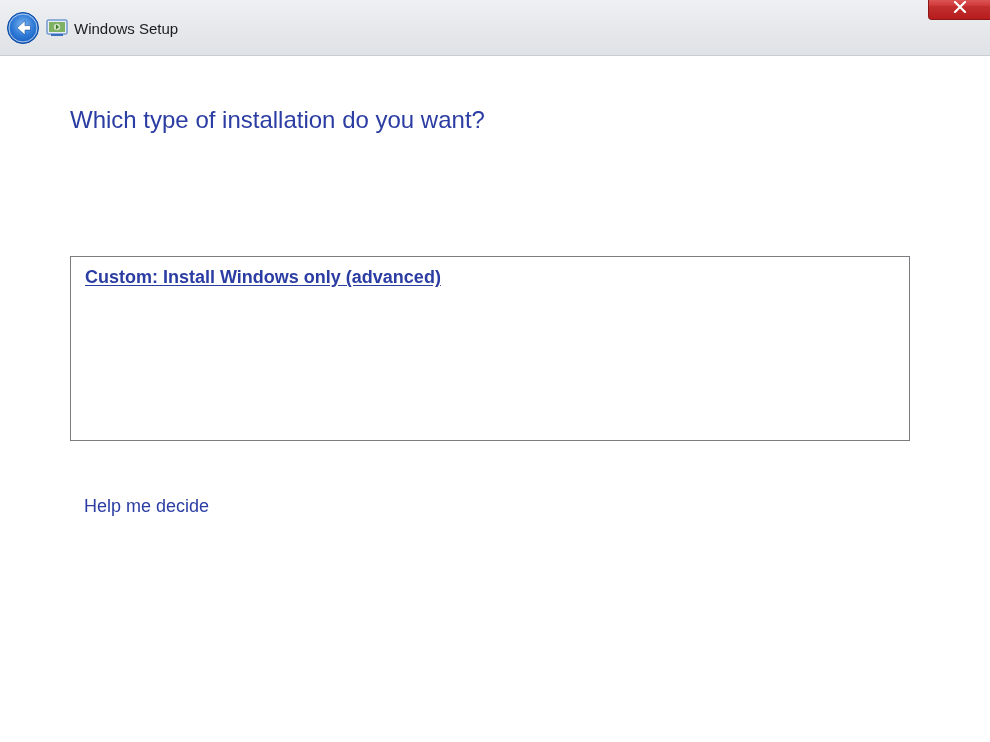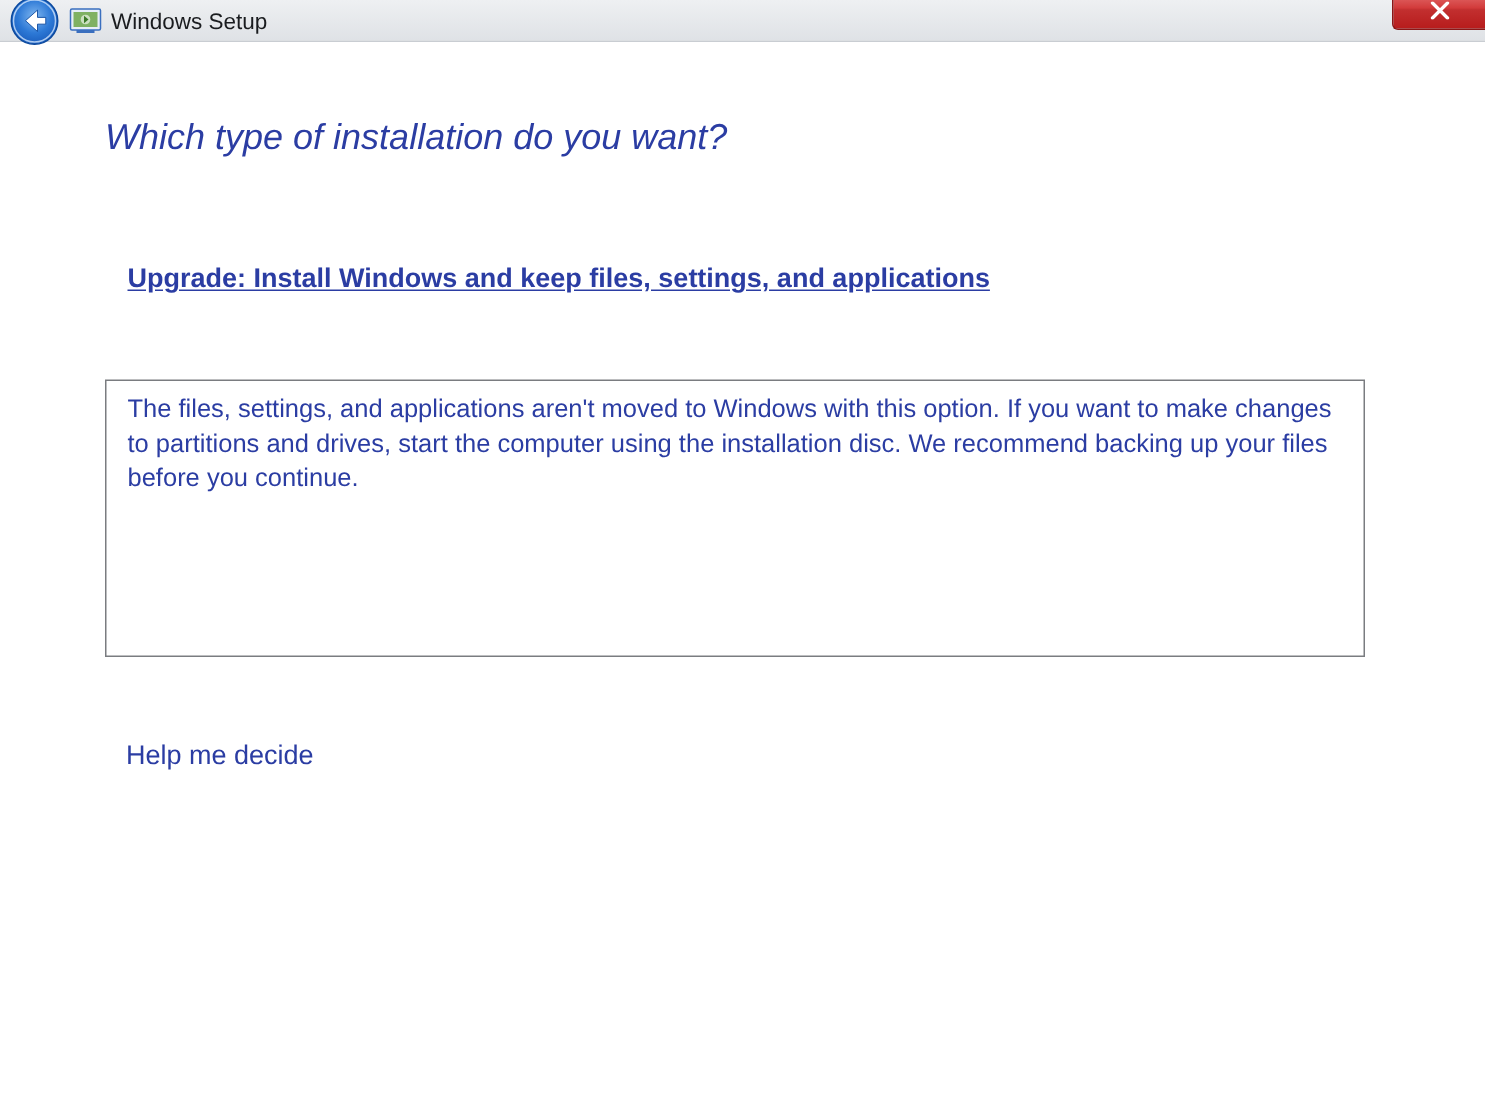--- a/index.html
+++ b/index.html
@@ -4,21 +4,21 @@
   <style>
     * { margin: 0; padding: 0; box-sizing: border-box; }
     html, body {
       width: 990px;
       height: 742px;
       font-family: "Segoe UI", Tahoma, sans-serif;
       background: #fff;
       overflow: hidden;
     }
     .titlebar {
-      height: 28px;
+      height: 56px;
       background: linear-gradient(to bottom, #eef0f2 0%, #dfe2e6 100%);
       border-bottom: 1px solid #c9cdd2;
       display: flex;
       align-items: center;
       position: relative;
       padding: 0 6px;
     }
     .back-btn {
       width: 34px;
       height: 34px;
@@ -60,21 +60,20 @@
     .close-btn svg { display:block; }
 
     .content {
       padding: 50px 70px 0 70px;
     }
     .question {
       color: #2b3da3;
       font-size: 24px;
       font-weight: 400;
       margin-bottom: 58px;
-      font-style: italic;
     }
     .option {
       box-sizing: border-box;
       margin-bottom: 40px;
       padding: 8px 14px 14px 14px;
       cursor: pointer;
       border: 1px solid transparent;
     }
     .option.selected {
       border: 1px solid #7a7c80;
@@ -138,22 +137,21 @@
     </svg>
   </div>
 </div>
 
 <div class="content">
   <div class="question">Which type of installation do you want?</div>
 
   <div class="options-wrap">
 
     <div class="option">
-      <div class="opt-title">Upgrade: Install Windows and keep files, settings, and applications</div>
     </div>
 
     <div class="option selected">
-      <div class="opt-desc">The files, settings, and applications aren't moved to Windows with this option. If you want to make changes to partitions and drives, start the computer using the installation disc. We recommend backing up your files before you continue.</div>
+      <div class="opt-title">Custom: Install Windows only (advanced)</div>
     </div>
 
     <span class="help-link">Help me decide</span>
   </div>
 </div>
 
 </body></html>

